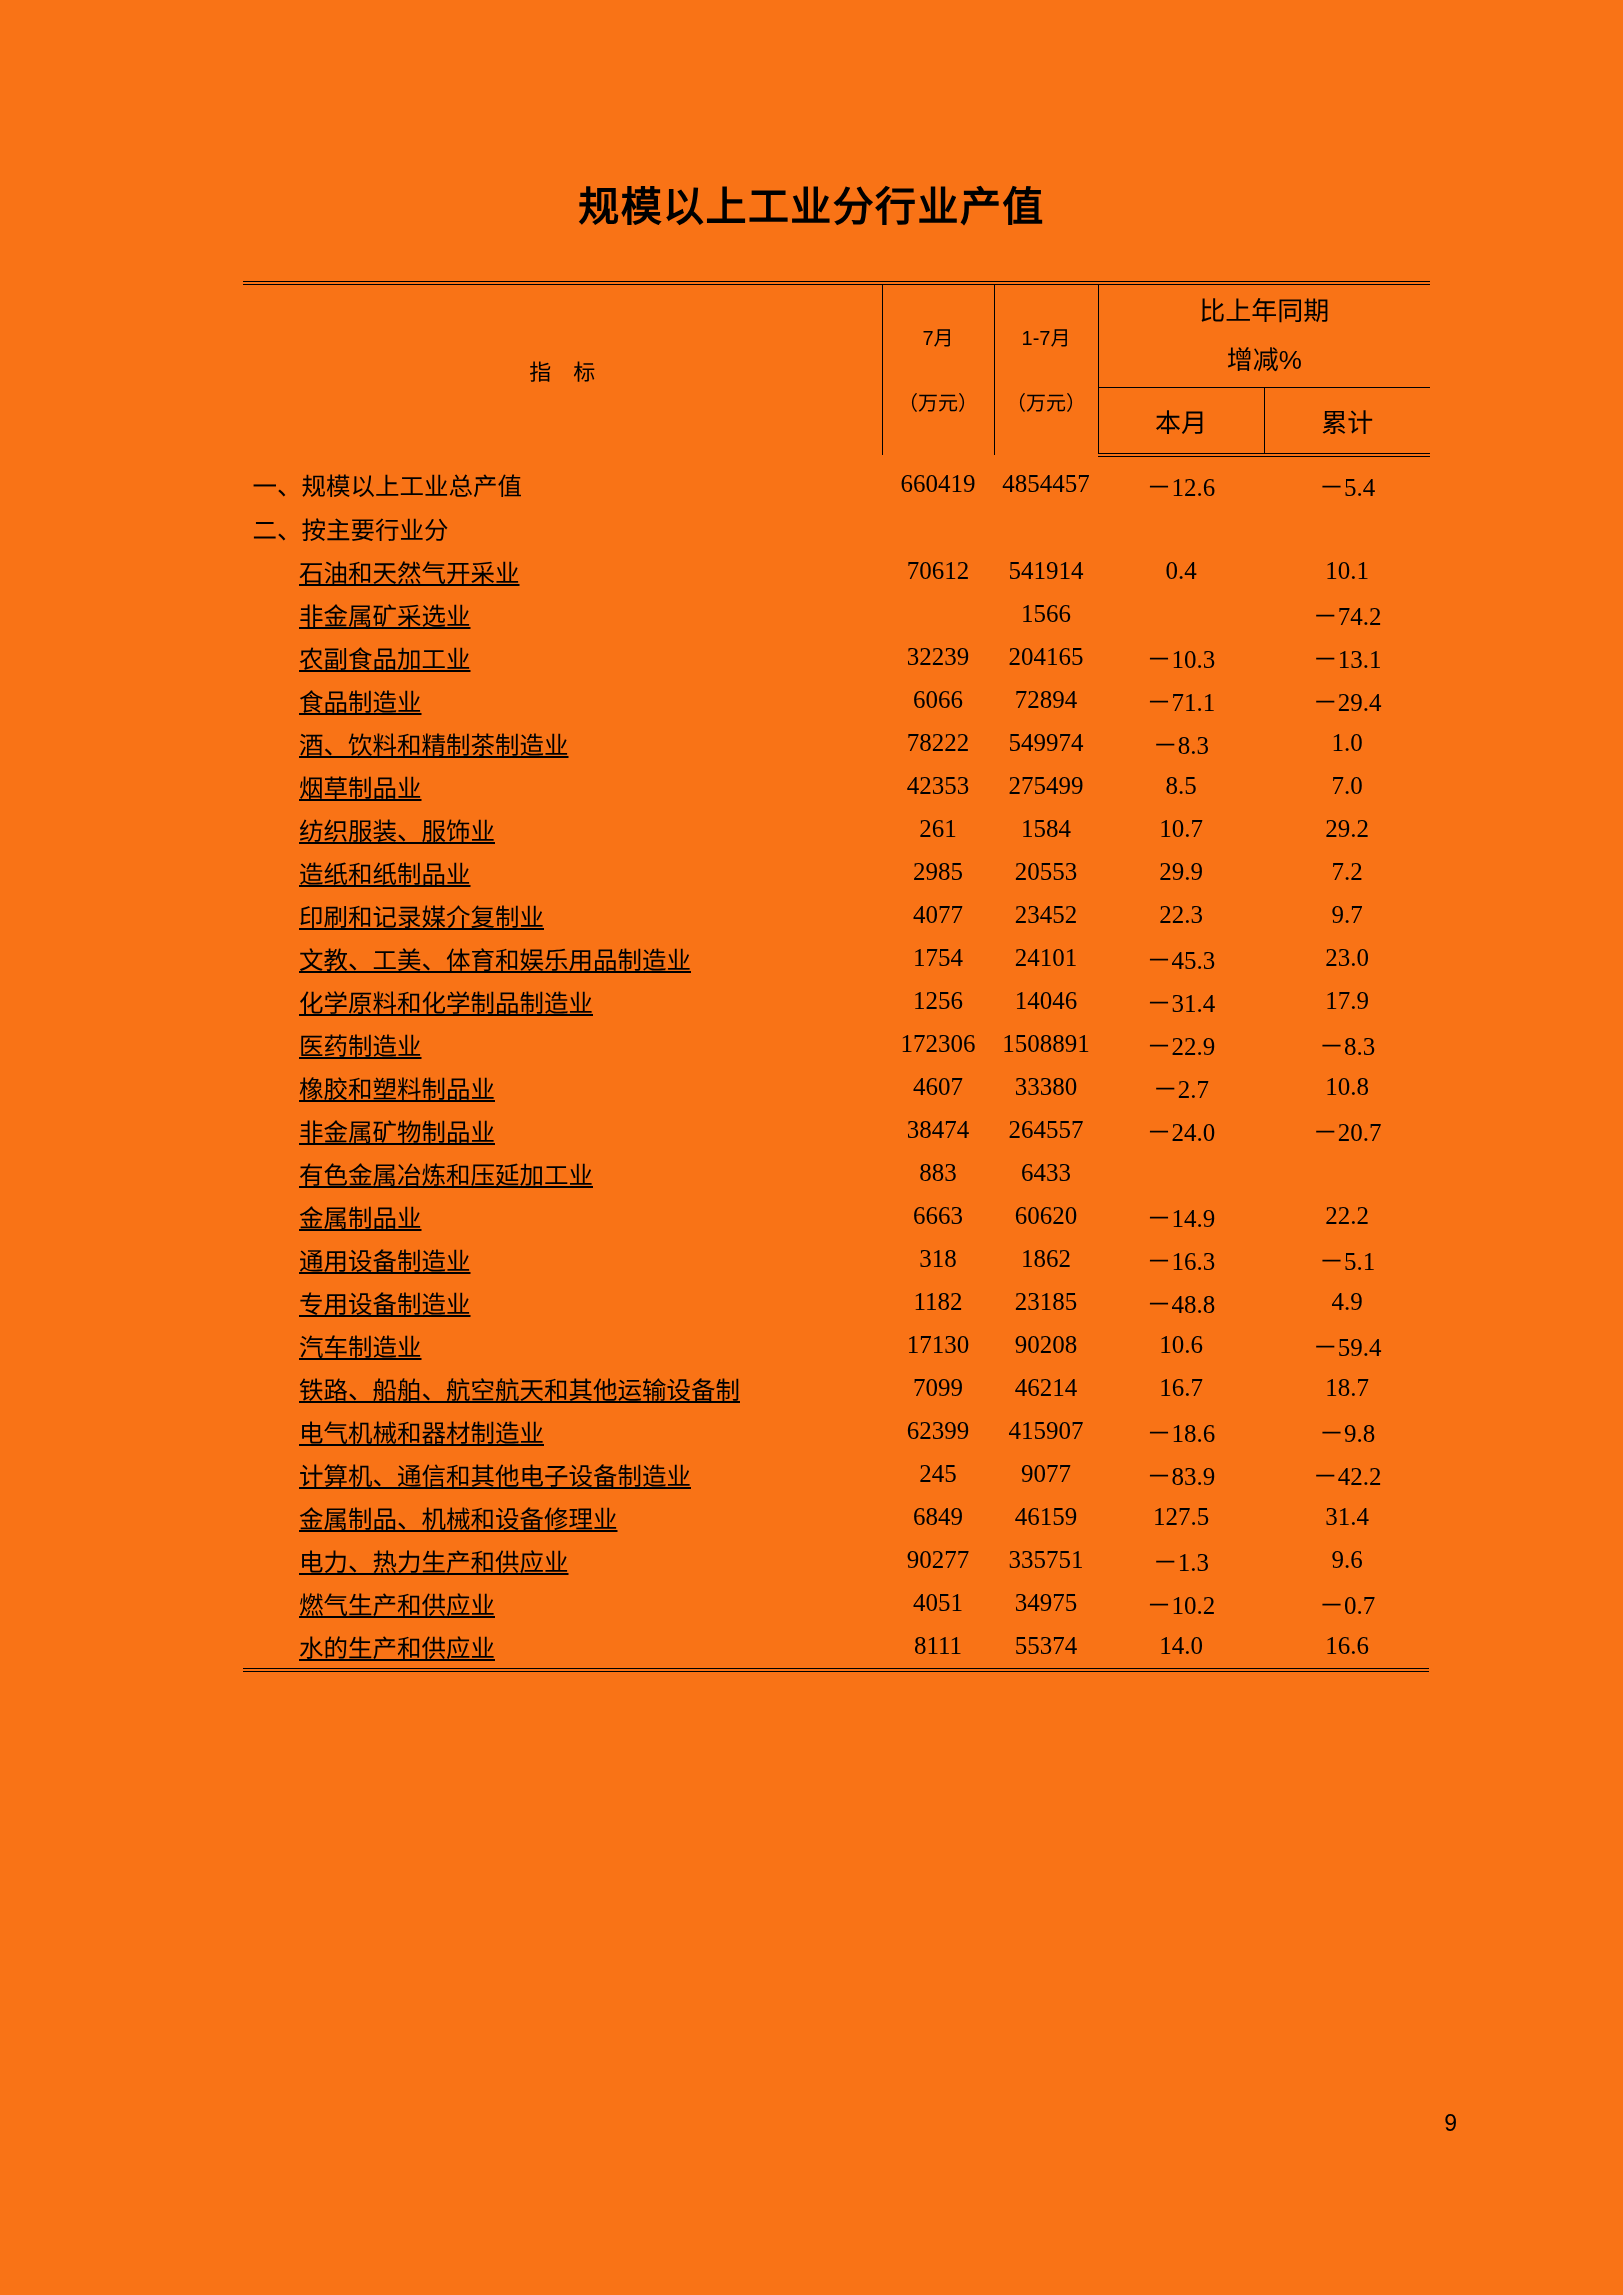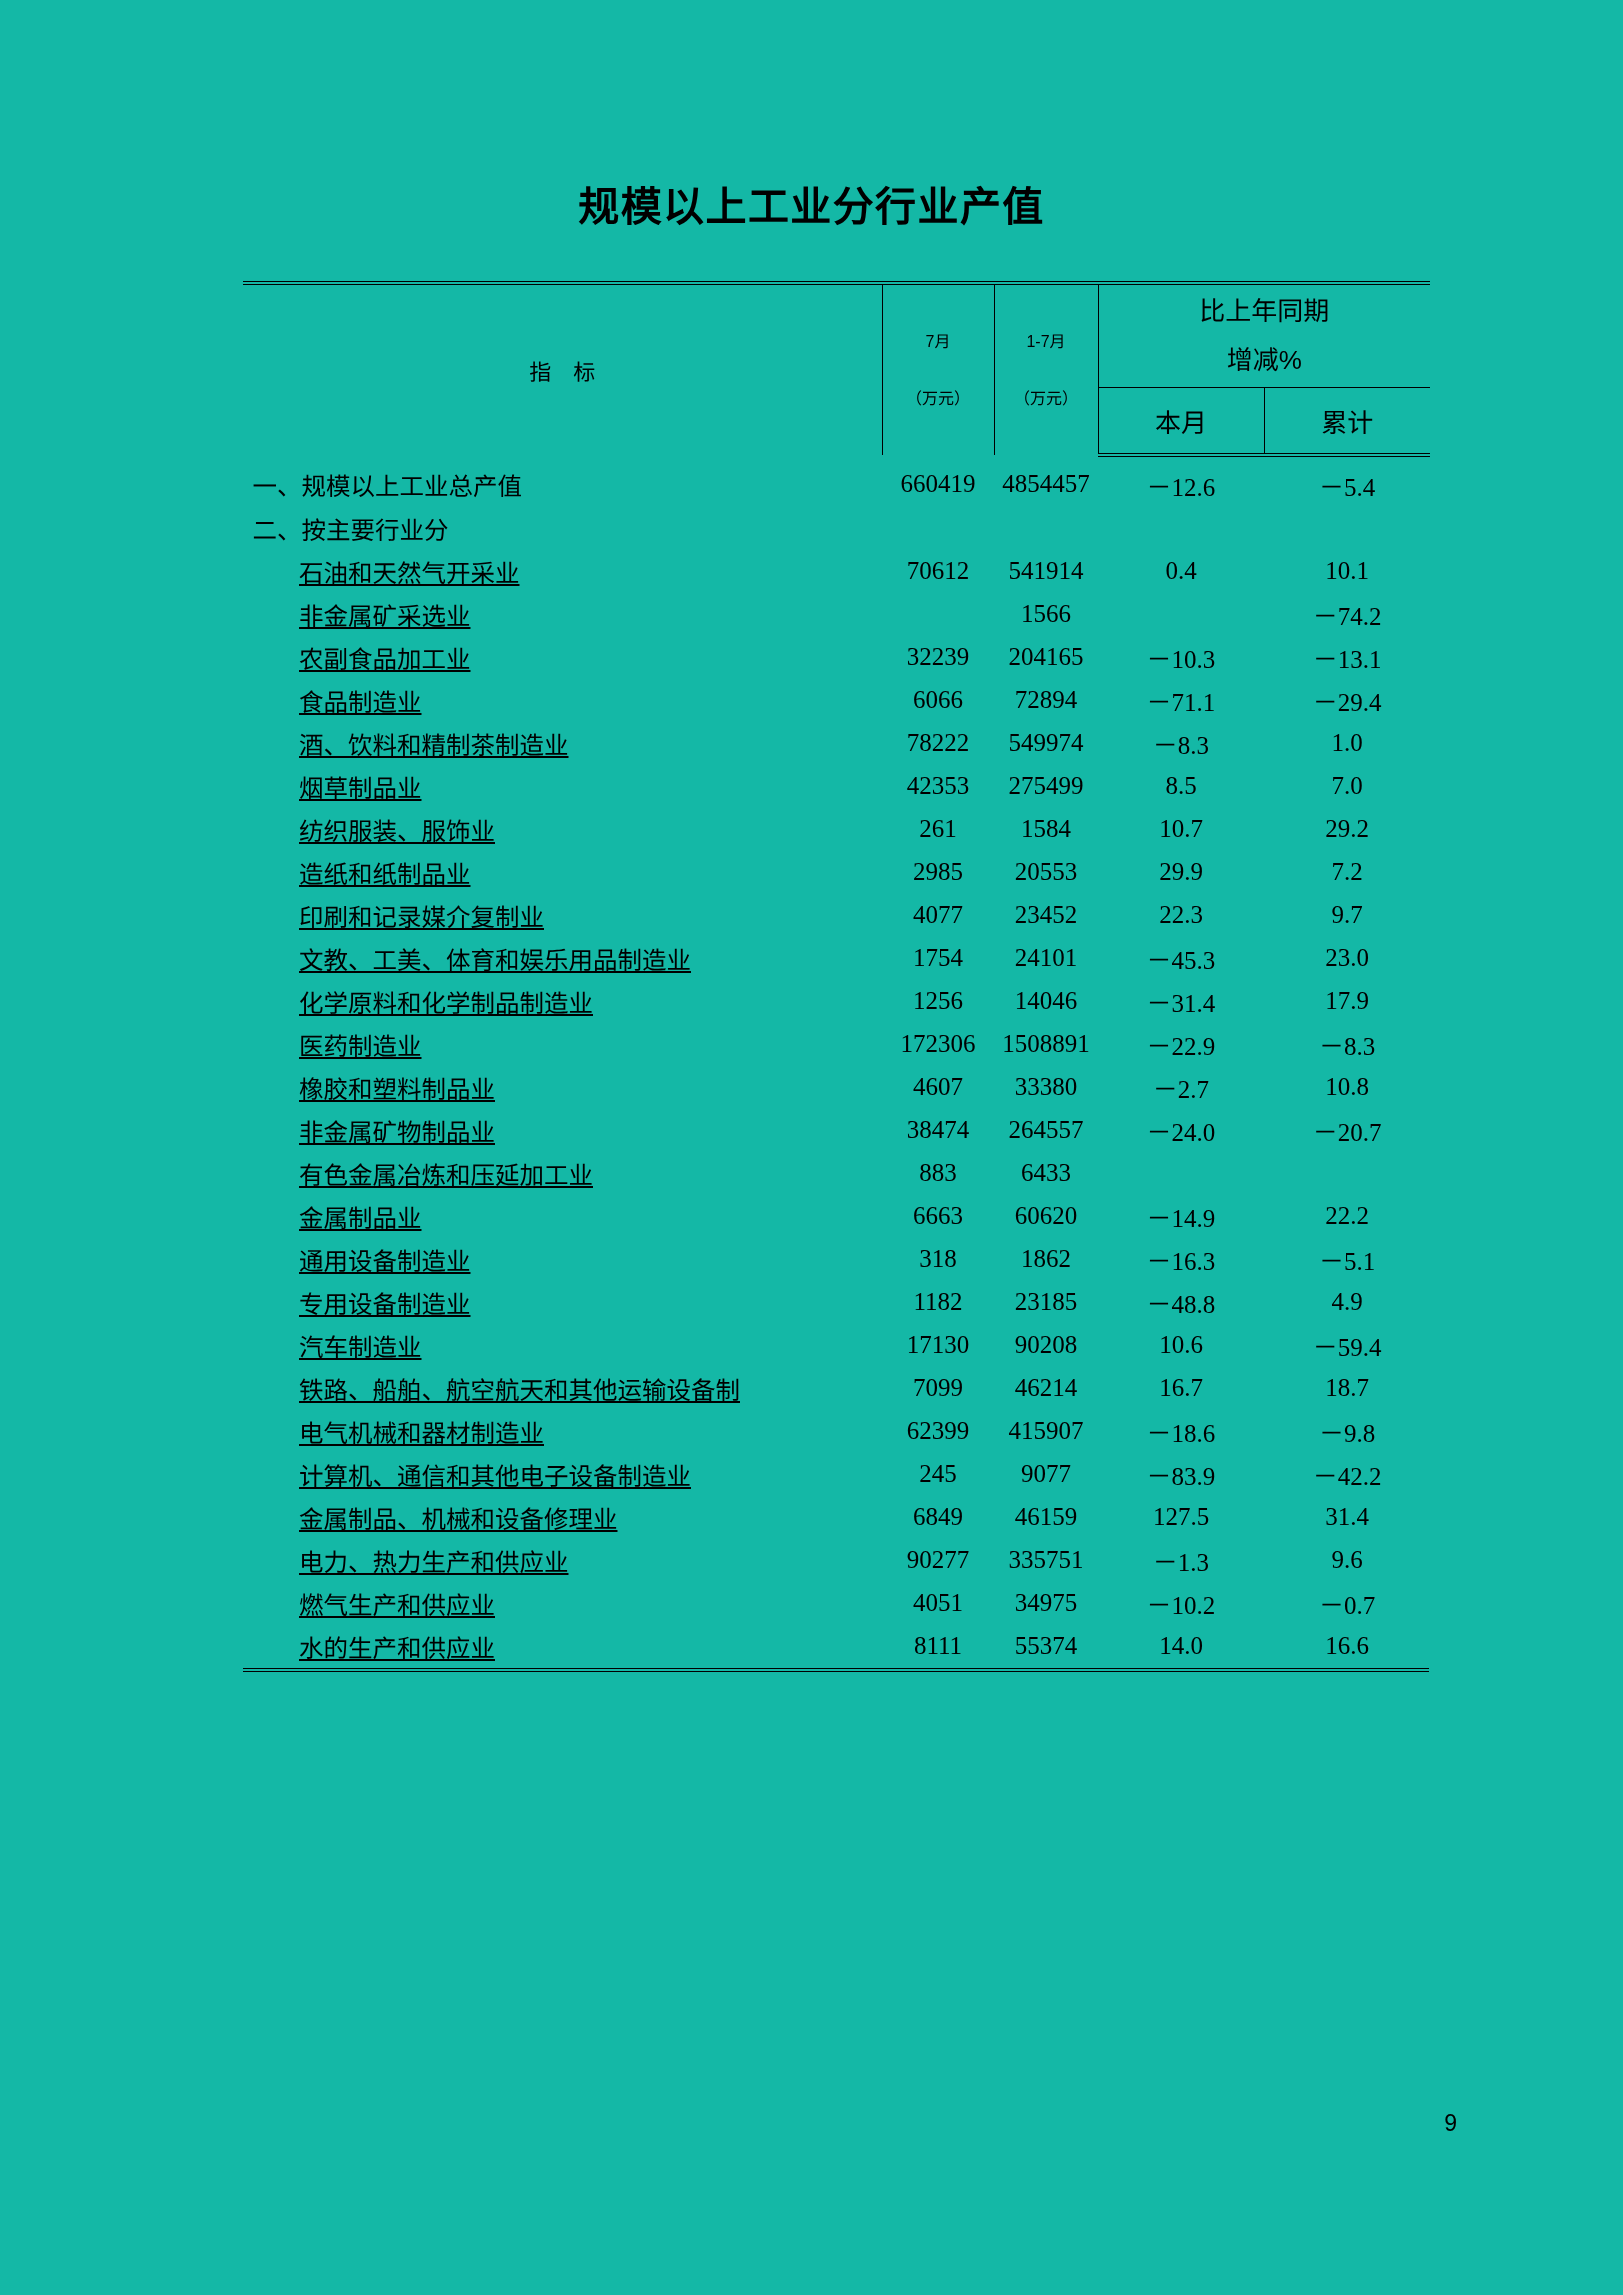--- a/index.html
+++ b/index.html
@@ -9,21 +9,21 @@
     background: #ffffff;
   }
   body {
     font-family: "Liberation Serif", "DejaVu Serif", serif;
     color: #000000;
   }
   .page {
     position: relative;
     width: 1623px;
     height: 2295px;
-    background: #14b8a6;
+    background: #f97316;
     box-sizing: border-box;
     overflow: hidden;
   }
   .doc-title {
     position: absolute;
     left: 0;
     top: 183px;
     width: 1623px;
     text-align: center;
     font-family: "Liberation Sans", "DejaVu Sans", sans-serif;
@@ -64,21 +64,21 @@
   th.ind-cell {
     text-align: center;
     font-family: "Liberation Sans", "DejaVu Sans", sans-serif;
     font-size: 22px;
     height: 168px;
     border-right: 1.4px solid #000;
   }
   th.per-cell {
     text-align: center;
     font-family: "Liberation Sans", "DejaVu Sans", sans-serif;
-    font-size: 16px;
+    font-size: 20px;
     border-right: 1.4px solid #000;
     line-height: 2.1;
     vertical-align: middle;
   }
   th.grp-cell {
     text-align: center;
     font-family: "Liberation Sans", "DejaVu Sans", sans-serif;
     font-size: 26px;
     line-height: 1.9;
     height: 102px;

